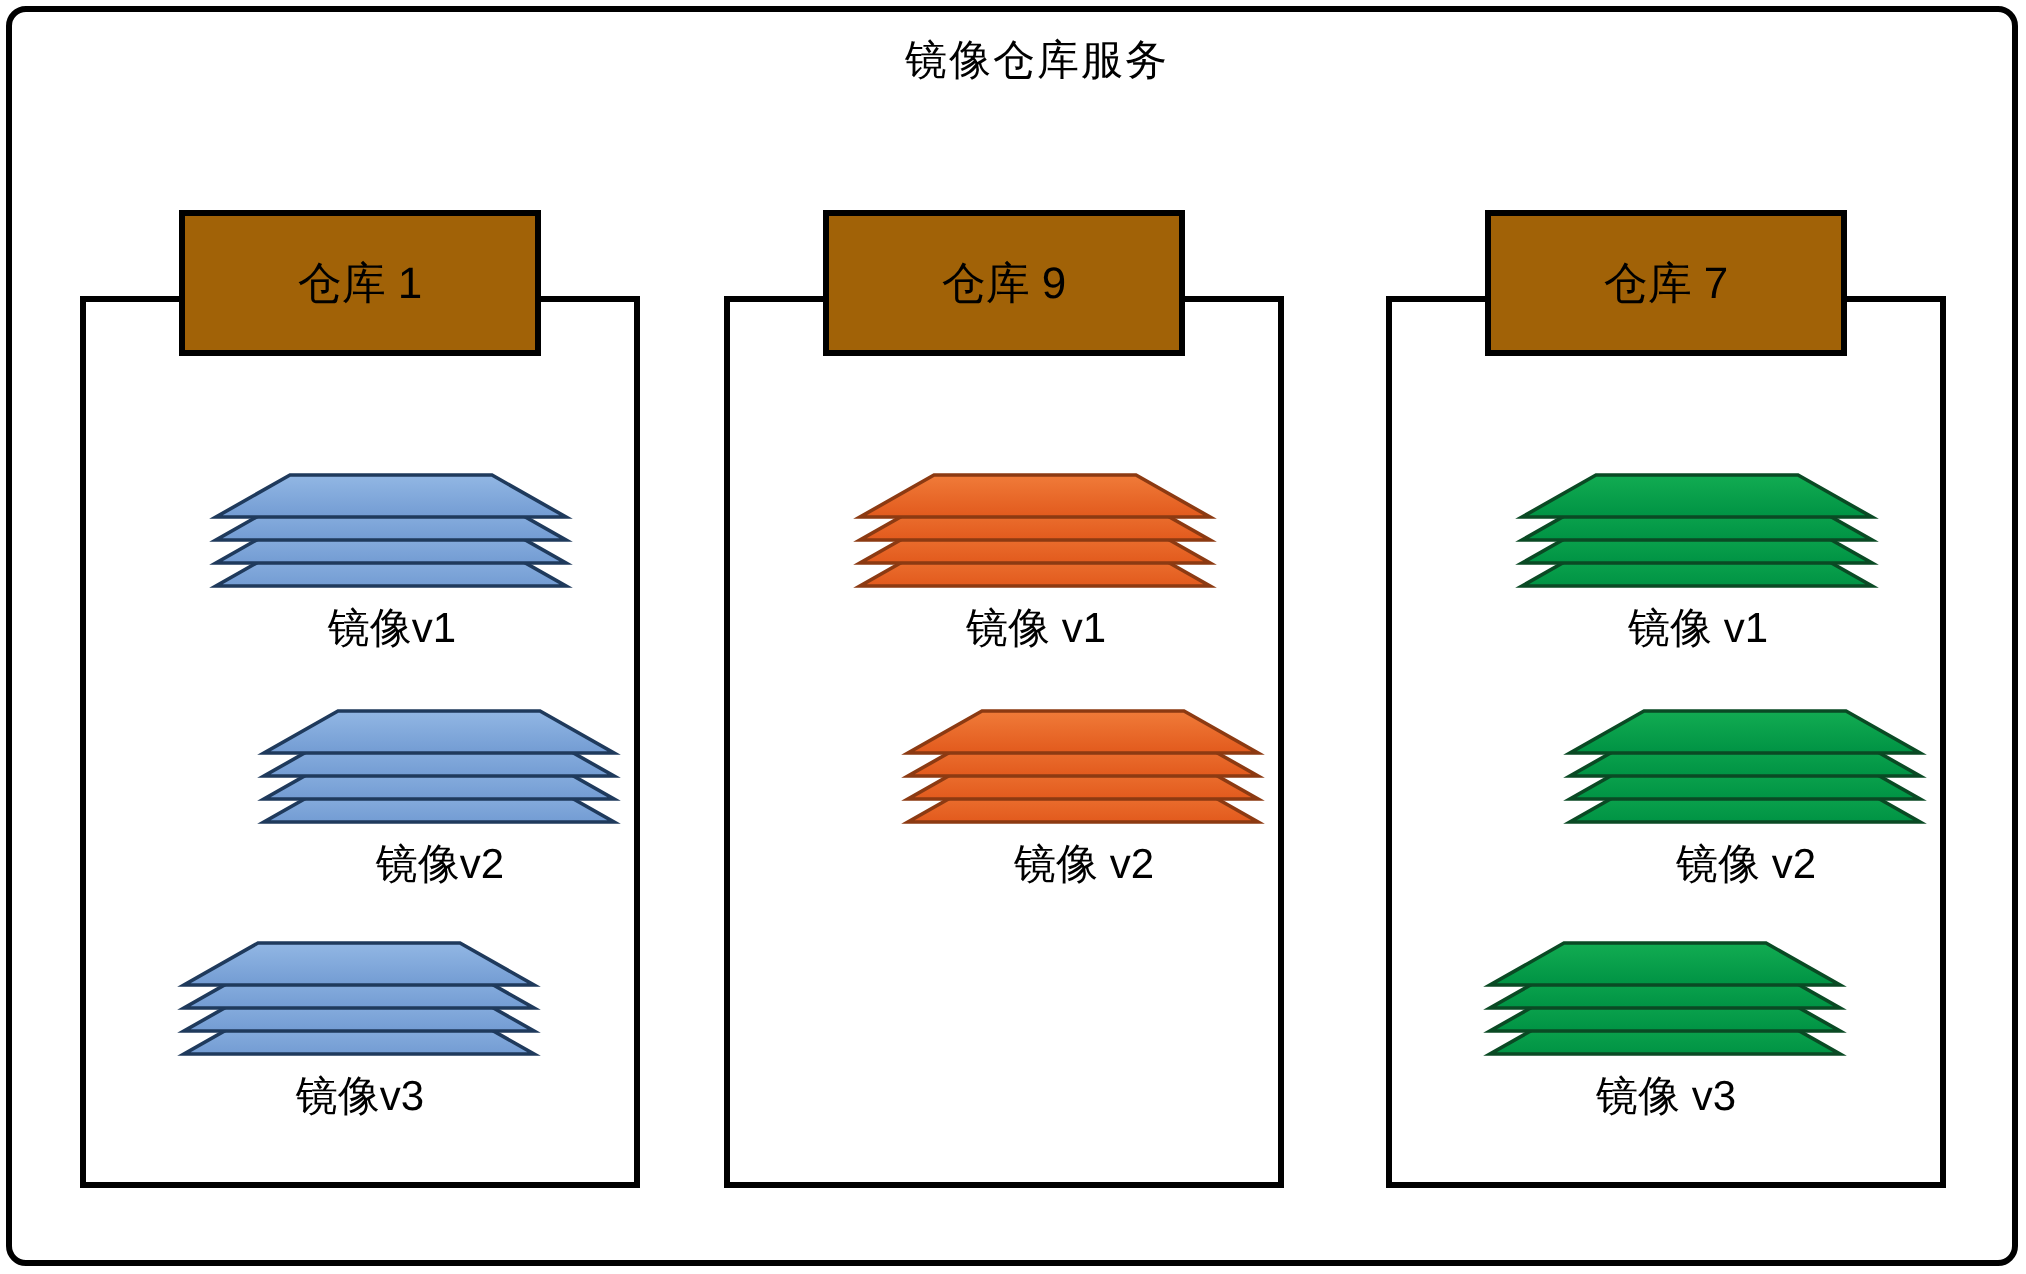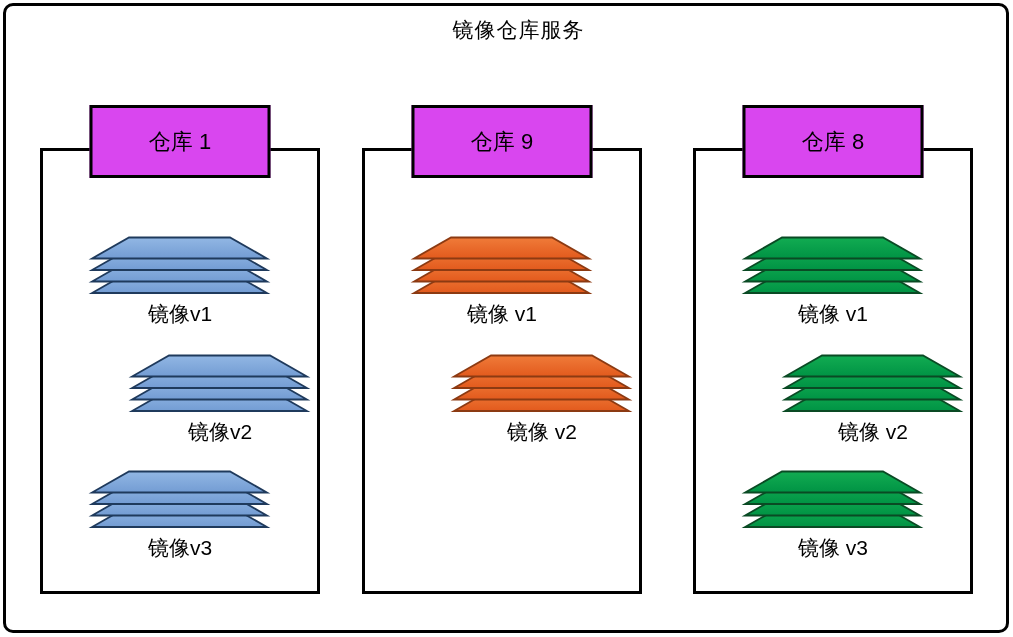--- a/index.html
+++ b/index.html
@@ -38,31 +38,31 @@
   .repo-1 { left: 40px; }
   .repo-2 { left: 362px; }
   .repo-3 { left: 693px; }
   .repo-label {
     position: absolute;
     top: -46px;
     left: 50%;
     transform: translateX(-50%);
     width: 175px;
     height: 67px;
-    background: #d946ef;
+    background: #a16207;
     border: 3px solid #000;
     display: flex;
     align-items: center;
     justify-content: center;
     font-size: 22px;
     z-index: 2;
   }
   .stack-list { position: absolute; left: 0; top: 0; width: 100%; height: 100%; }
   .image-row { position: absolute; left: 0; width: 100%; text-align: center; }
-  .image-row.row-0 { top: 85px; }
+  .image-row.row-0 { top: 85px; padding-left: 16px; }
   .image-row.row-1 { top: 203px; padding-left: 40px; }
   .image-row.row-2 { top: 319px; }
   .stack-svg { display: block; margin: 0 auto; width: 190px; height: 60px; }
   .image-label {
     margin-top: 4px;
     font-size: 21px;
     text-align: center;
   }
   .shared-defs { position: absolute; width: 0; height: 0; }
 </style>
@@ -141,21 +141,21 @@
             <polygon points="44,24.5 145,24.5 182,45.5 7,45.5" fill="url(#grad-orange)" stroke="#8c3a12" stroke-width="1.8"></polygon>
             <polygon points="44,13 145,13 182,34 7,34" fill="url(#grad-orange)" stroke="#8c3a12" stroke-width="1.8"></polygon>
             <polygon points="44,1.5 145,1.5 182,22.5 7,22.5" fill="url(#grad-orange)" stroke="#8c3a12" stroke-width="1.8"></polygon>
           </svg>
           <div class="image-label">镜像 v2</div>
         </div>
       </div>
   </div>
 
   <div class="repo repo-3">
-    <div class="repo-label">仓库 8</div>
+    <div class="repo-label">仓库 7</div>
     <div class="stack-list">
         <div class="image-row row-0">
           <svg viewBox="0 0 190 60" class="stack-svg">
             <polygon points="44,36 145,36 182,57 7,57" fill="url(#grad-green)" stroke="#0a4a24" stroke-width="1.8"></polygon>
             <polygon points="44,24.5 145,24.5 182,45.5 7,45.5" fill="url(#grad-green)" stroke="#0a4a24" stroke-width="1.8"></polygon>
             <polygon points="44,13 145,13 182,34 7,34" fill="url(#grad-green)" stroke="#0a4a24" stroke-width="1.8"></polygon>
             <polygon points="44,1.5 145,1.5 182,22.5 7,22.5" fill="url(#grad-green)" stroke="#0a4a24" stroke-width="1.8"></polygon>
           </svg>
           <div class="image-label">镜像 v1</div>
         </div>

